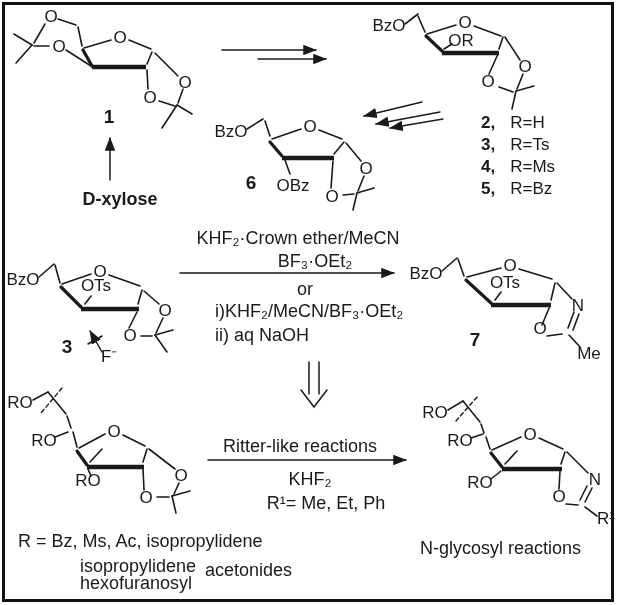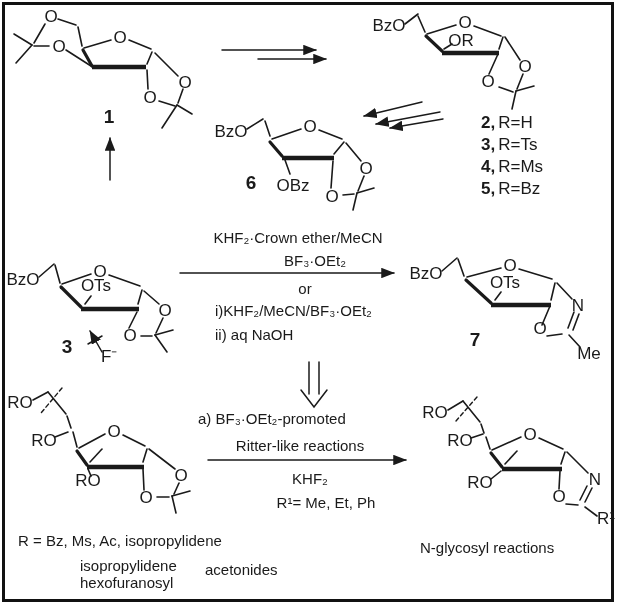--- a/index.html
+++ b/index.html
@@ -1,34 +1,34 @@
 <!DOCTYPE html>
 <html><head>
 <meta charset="utf-8">
 <style>
   html,body{margin:0;padding:0;background:#fff;}
   .canvas{
     position:relative;width:617px;height:605px;background:#ffffff;overflow:hidden;
     font-family:"Liberation Sans", sans-serif;color:#1a1a1a;
   }
   .frame{position:absolute;left:2px;top:2px;right:3px;bottom:3px;border:3px solid #111;pointer-events:none;}
-  .txt{position:absolute;font-size:15px;line-height:20px;white-space:nowrap;}
+  .txt{position:absolute;font-size:18px;line-height:20px;white-space:nowrap;}
   .ctr{text-align:center;}
   .bold{font-weight:bold;}
   svg{position:absolute;overflow:visible;}
   svg line, svg polyline{stroke:#1a1a1a;stroke-width:1.6;fill:none;stroke-linecap:round;}
   svg .bold-bond{stroke-width:4.6;stroke-linecap:butt;}
   svg .wedge{stroke-width:3.2;}
   svg .thin{stroke-width:1.5;}
   svg .dash{stroke-dasharray:4 3;stroke-width:1.4;}
   svg text{font-family:"Liberation Sans", sans-serif;font-size:17px;fill:#1a1a1a;}
   svg text.num{font-weight:bold;font-size:19px;}
   .variants{position:absolute;left:481px;top:112px;font-size:17px;line-height:22px;}
   .variants .num{font-weight:bold;}
-  .variants .vr{margin-left:3px;}
+  .variants .vr{margin-left:15px;}
 </style>
 </head>
 <body>
 
 <div class="canvas">
   <div class="frame"></div>
 
   <svg width="0" height="0">
     <defs>
       <marker id="ah" markerWidth="9" markerHeight="7" refX="8.5" refY="3.5" orient="auto">
@@ -62,20 +62,21 @@
     <text x="49" y="46" text-anchor="middle">O</text>
     <text x="110" y="37" text-anchor="middle">O</text>
     <text x="175" y="82" text-anchor="middle">O</text>
     <text x="140" y="97" text-anchor="middle">O</text>
     <text class="num" x="99" y="117" text-anchor="middle">1</text>
   </svg>
 
   <svg style="left:97px;top:128px" width="26" height="56" viewBox="0 0 26 56">
     <line class="thin" x1="13" y1="52" x2="13" y2="10" marker-end="url(#ah)"></line>
   </svg>
+  <div class="txt ctr bold" style="left:70px;top:189px;width:100px;font-size:18px">D-xylose</div>
 
   <svg style="left:214px;top:40px" width="126" height="26" viewBox="0 0 126 26">
     <line class="thin" x1="8" y1="10" x2="102" y2="10" marker-end="url(#ah)"></line>
     <line class="thin" x1="44" y1="19" x2="112" y2="19" marker-end="url(#ah)"></line>
   </svg>
 
   <svg style="left:355px;top:6px" width="212" height="125" viewBox="0 0 212 125">
     <g>
       <line x1="50" y1="18" x2="63" y2="8"></line>
       <line x1="63" y1="10" x2="70" y2="26"></line>
@@ -233,21 +234,20 @@
       <line x1="167" y1="113" x2="171" y2="130"></line>
     </g>
     <text x="15" y="25" text-anchor="middle">RO</text>
     <text x="39" y="63" text-anchor="middle">RO</text>
     <text x="83" y="103" text-anchor="middle">RO</text>
     <text x="109" y="54" text-anchor="middle">O</text>
     <text x="176" y="98" text-anchor="middle">O</text>
     <text x="141" y="120" text-anchor="middle">O</text>
   </svg>
 
-  <div class="txt" style="left:198px;top:409px">a) BF₃·OEt₂-promoted</div>
   <div class="txt ctr" style="left:210px;top:436px;width:180px">Ritter-like reactions</div>
   <svg style="left:206px;top:452px" width="212" height="16" viewBox="0 0 212 16">
     <line class="thin" x1="2" y1="8" x2="200" y2="8" marker-end="url(#ah)"></line>
   </svg>
   <div class="txt ctr" style="left:240px;top:469px;width:140px">KHF₂</div>
   <div class="txt ctr" style="left:256px;top:493px;width:140px">R¹= Me, Et, Ph</div>
 
   <svg style="left:405px;top:393px" width="212" height="142" viewBox="0 0 212 142">
     <g>
       <line x1="43" y1="17" x2="58" y2="8"></line>

